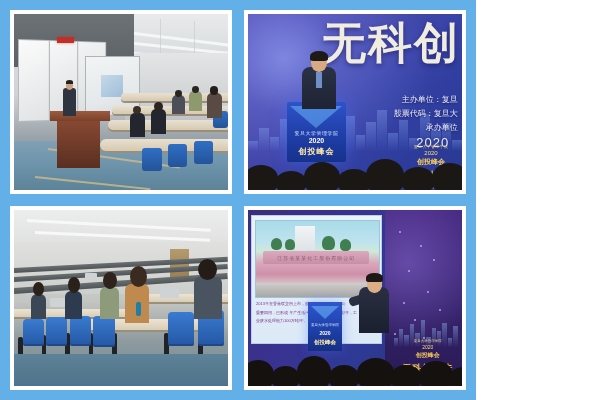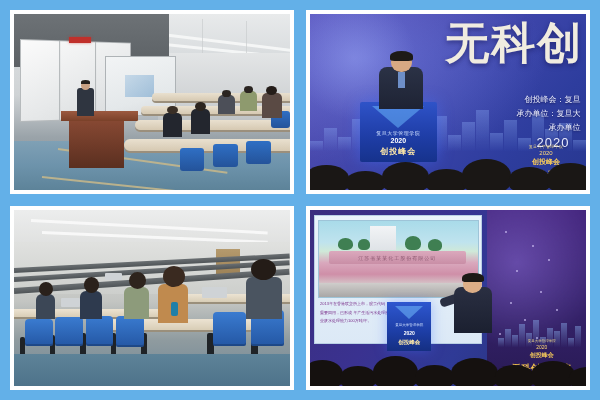--- a/index.html
+++ b/index.html
@@ -5,21 +5,21 @@
   html, body {
     margin: 0;
     padding: 0;
     background: #ffffff;
   }
   body {
     font-family: "Liberation Sans", sans-serif;
   }
   .collage {
     position: relative;
-    width: 600px;
+    width: 476px;
     height: 400px;
     background: #63b0e8;
     box-sizing: border-box;
     overflow: hidden;
   }
   .grid {
     position: absolute;
     inset: 0;
     display: grid;
     grid-template-columns: 1fr 1fr;
@@ -457,22 +457,22 @@
             <i style="height:34%"></i>
             <i style="height:60%"></i>
             <i style="height:26%"></i>
           <i style="height:70%"></i>
             <i style="height:42%"></i>
             <i style="height:54%"></i>
             <i style="height:22%"></i>
         </div>
         <div class="headline">无科创</div>
         <div class="credits">
-          <div>创投峰会：复旦</div>
-          <div>承办单位：复旦大</div>
+          <div>主办单位：复旦</div>
+          <div>股票代码：复旦大</div>
           <div>承办单位</div>
         </div>
         <div class="year">2020</div>
 
         <div class="lectern">
           <div class="chev"></div>
           <div class="lect-line1">复旦大学管理学院</div>
           <div class="lect-line2">2020</div>
           <div class="lect-line3">创投峰会</div>
         </div>

